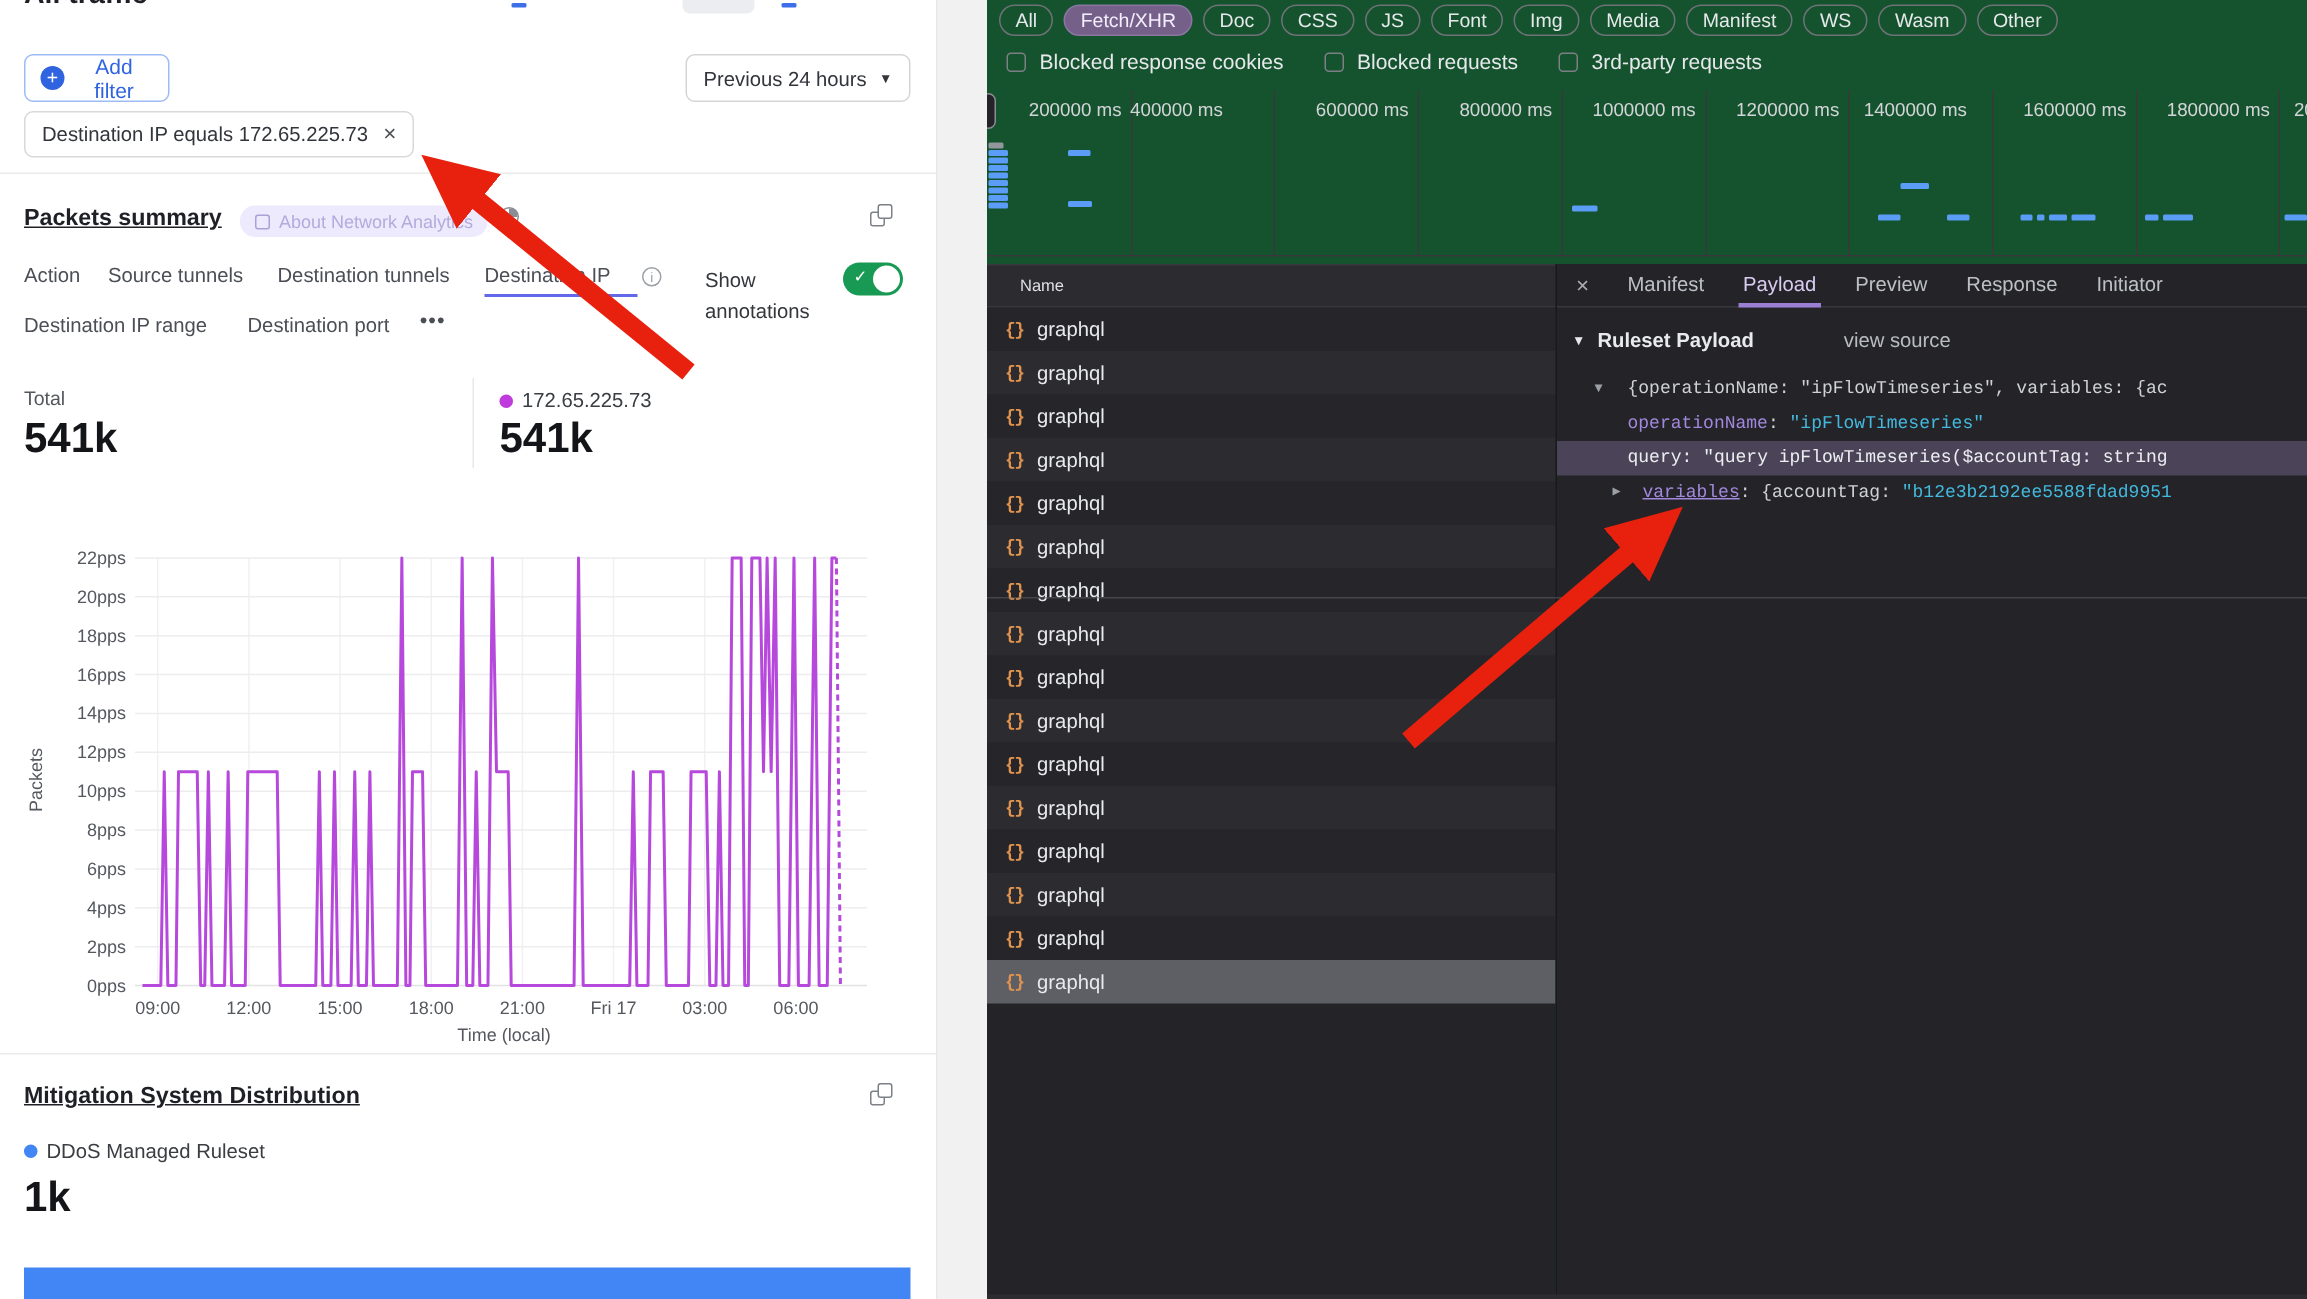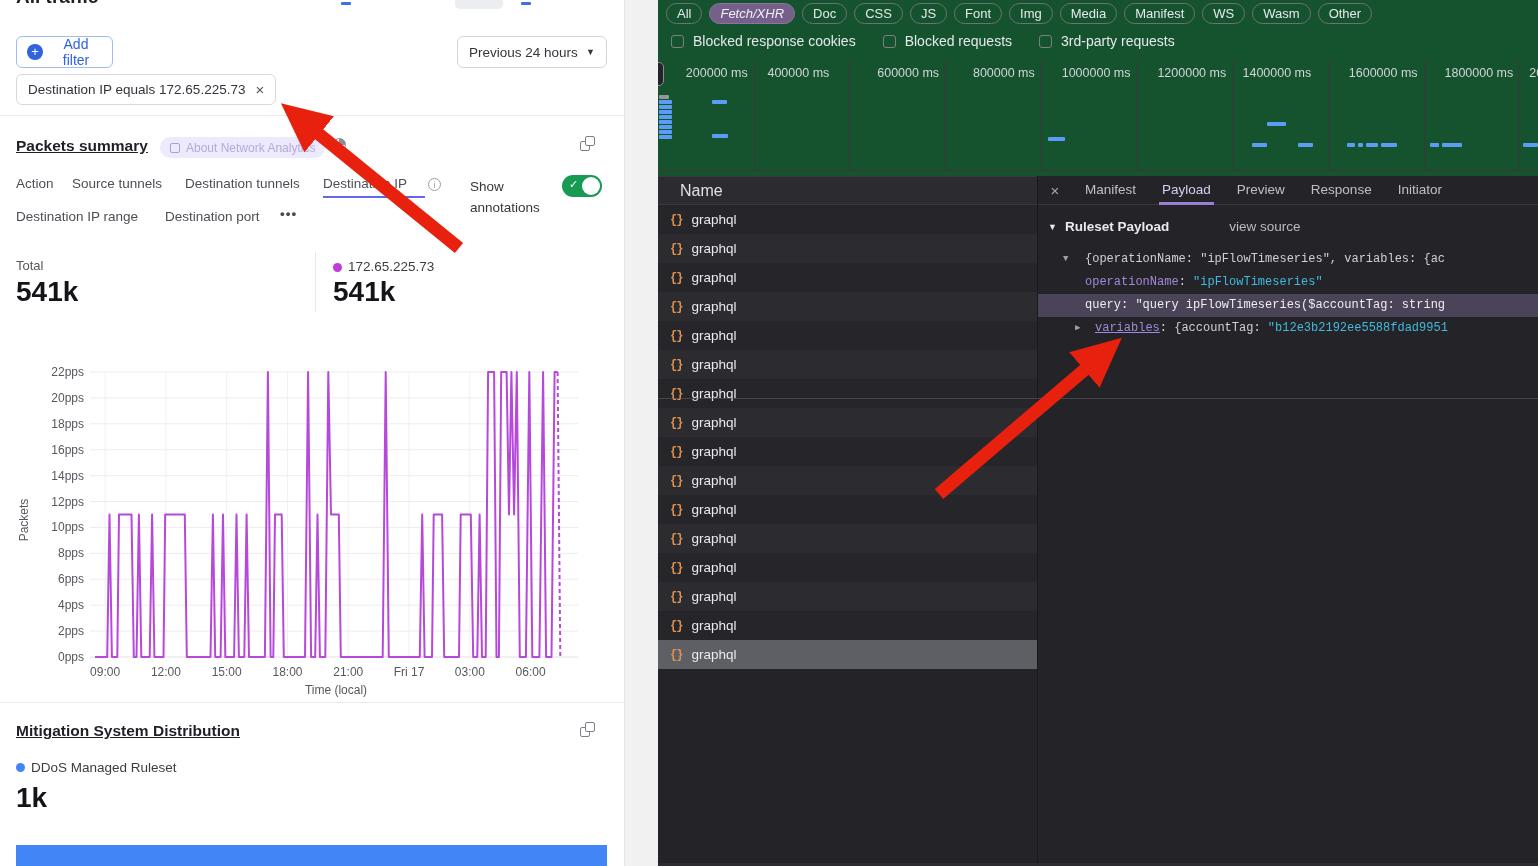--- a/index.html
+++ b/index.html
@@ -58,37 +58,37 @@
 
   .chart-wrap{position:absolute;left:10px;top:360px;width:600px;height:338px;}
 
   .blue-bar{position:absolute;left:16px;top:845px;width:591px;height:21px;background:#4285f4;}
 
   
   .devtools{position:absolute;left:658px;top:0;width:880px;height:866px;background:#14532d;color:#dfe1e5;
     font-size:13px;overflow:hidden;}
   .pillbar{position:absolute;left:8px;top:3px;display:flex;gap:7px;align-items:center;}
   .pill{border:1px solid #6e7178;border-radius:11px;padding:2px 10px;font-size:13px;color:#e6e8ec;cursor:pointer;white-space:nowrap;}
-  .pill.active{background:#75608a;border-color:#8a76a0;color:#f4eefc;font-style:italic;}
+  .pill.active{background:#75608a;border-color:#8a76a0;color:#f4eefc;}
   .cbrow{position:absolute;left:13px;top:33px;display:flex;gap:27px;align-items:center;}
   .cbitem{display:flex;align-items:center;gap:9px;cursor:pointer;}
   .cbbox{width:13px;height:13px;border:1.5px solid #7c7f86;border-radius:3px;box-sizing:border-box;}
   .cblbl{font-size:14px;color:#e6e8ec;}
 
   .ruler{position:absolute;left:0;top:60px;width:880px;height:110px;border-bottom:1px solid #38383d;}
   .gridv{position:absolute;top:0;width:1px;height:110px;background:#38383d;}
   .rlabel{position:absolute;top:6px;font-size:12.5px;color:#d2d4d8;white-space:nowrap;}
   .wfmark{position:absolute;height:4px;background:#5b9df6;border-radius:1px;}
   .wfmark.gray{background:#93979d;}
   .scrollnub{position:absolute;left:-4px;top:2px;width:10px;height:24px;border:1.5px solid #8a8d93;border-radius:6px;box-sizing:border-box;background:#242428;}
 
   .namepanel{position:absolute;left:0;top:176px;width:379px;height:690px;background:#242428;}
   .namehdr{position:absolute;left:0;top:0;width:100%;height:29px;background:#2b2b30;border-top:1px solid #38383d;
     border-bottom:1px solid #38383d;box-sizing:border-box;display:flex;align-items:center;}
-  .namehdr span{margin-left:22px;font-size:16px;color:#dfe1e5;}
+  .namehdr span{margin-left:22px;font-size:11px;color:#dfe1e5;}
   .reqrow{position:absolute;left:0;width:100%;height:29px;display:flex;align-items:center;gap:9px;cursor:pointer;box-sizing:border-box;}
   .reqrow .ico{margin-left:12px;font-family:"Liberation Mono",monospace;font-weight:bold;font-size:12px;color:#e0934e;letter-spacing:-1px;}
   .reqrow .nm{font-size:13.5px;color:#e8eaee;}
   .reqrow.odd{background:#26262a;}
   .reqrow.even{background:#2b2b30;}
   .reqrow.selected{background:#5e5e65;}
 
   .vsep{position:absolute;left:379px;top:176px;width:1px;height:690px;background:#19191c;}
 
   .detail{position:absolute;left:380px;top:176px;width:500px;height:690px;background:#242428;}
@@ -278,21 +278,21 @@
           <span class="cbbox"></span>
           <span class="cblbl">3rd-party requests</span>
         </span>
       </div>
 
     <div class="ruler" id="ruler">
       <div class="scrollnub"></div>
     <div class="gridv" style="left: 95.7px;"></div>
         <div class="rlabel" style="left: -0.3px; width: 90px; text-align: right;">200000 ms</div>
         <div class="gridv" style="left: 191.4px;"></div>
-        <div class="rlabel" style="left: 95.4px; width: 90px; text-align: center;">400000 ms</div>
+        <div class="rlabel" style="left: 95.4px; width: 90px; text-align: left;">400000 ms</div>
         <div class="gridv" style="left: 287.1px;"></div>
         <div class="rlabel" style="left: 191.1px; width: 90px; text-align: right;">600000 ms</div>
         <div class="gridv" style="left: 382.8px;"></div>
         <div class="rlabel" style="left: 286.8px; width: 90px; text-align: right;">800000 ms</div>
         <div class="gridv" style="left: 478.5px;"></div>
         <div class="rlabel" style="left: 382.5px; width: 90px; text-align: right;">1000000 ms</div>
         <div class="gridv" style="left: 574.2px;"></div>
         <div class="rlabel" style="left: 478.2px; width: 90px; text-align: right;">1200000 ms</div>
         <div class="gridv" style="left: 669.9px;"></div>
         <div class="rlabel" style="left: 573.9px; width: 90px; text-align: center;">1400000 ms</div>

